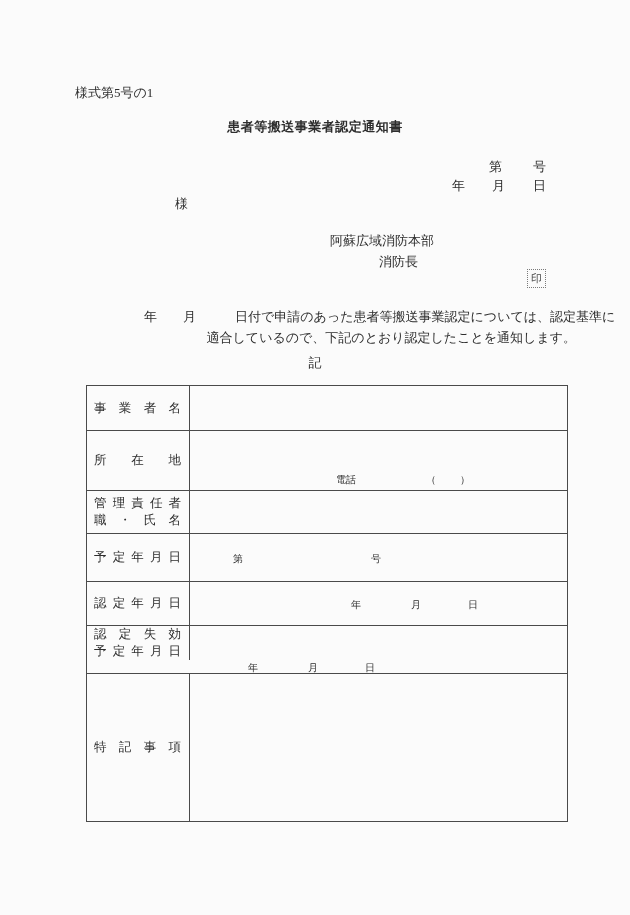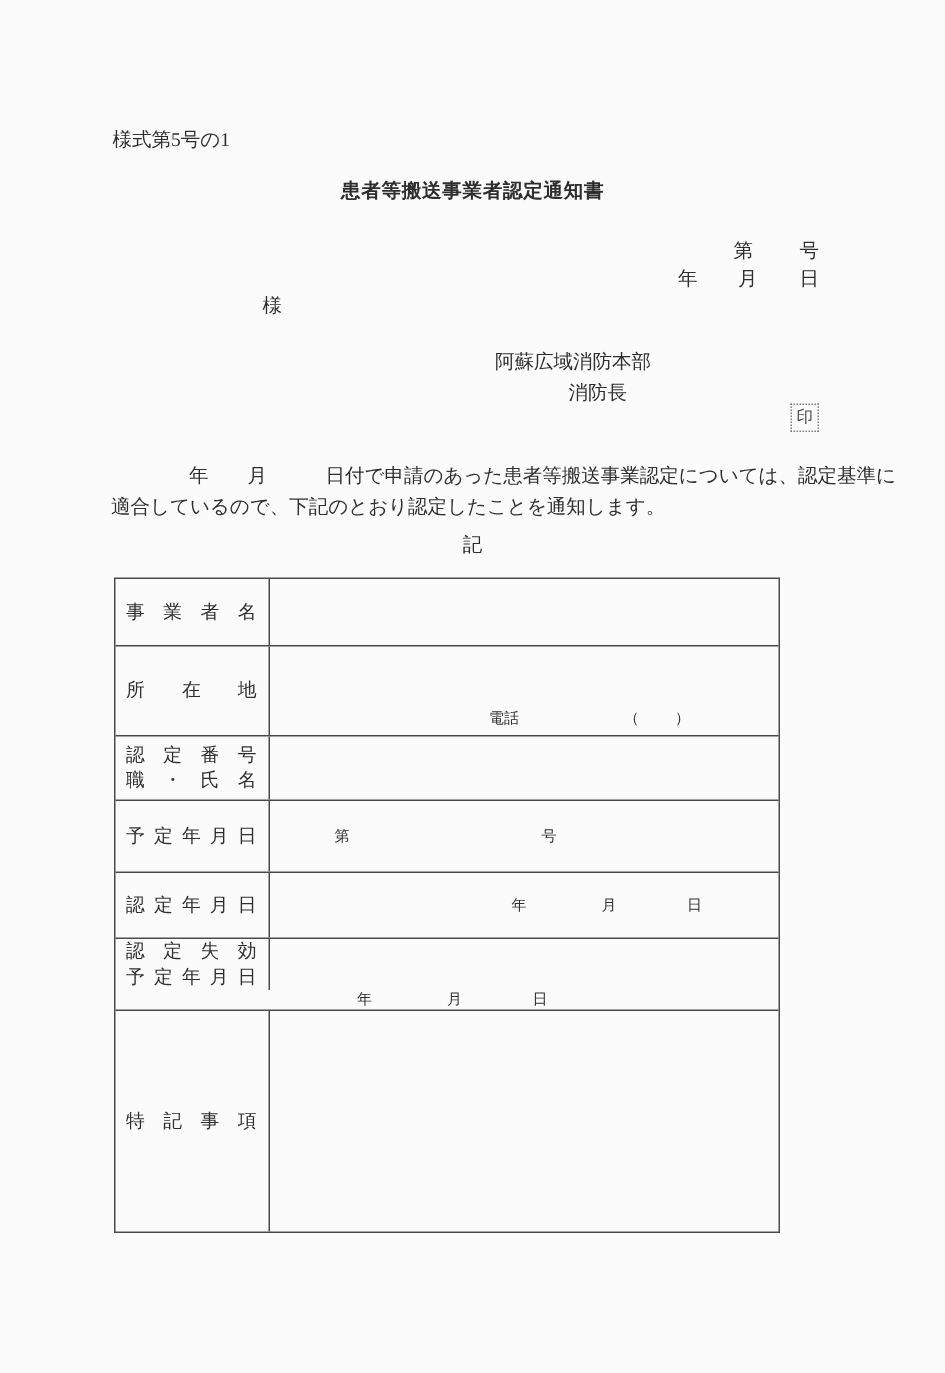--- a/index.html
+++ b/index.html
@@ -19,27 +19,27 @@
   .date-line .g1{margin-left:27px;}
   .date-line .g2{margin-left:28px;}
   .addressee{left:175px;top:196px;}
   .issuer-org{left:318px;top:233px;margin-left:12px;}
   .issuer-chief{left:379px;top:254px;}
   .seal{
     left:527px;top:269px;width:19px;height:19px;
     border:1px dotted #7a7a7a;box-sizing:border-box;
     font-size:11px;line-height:17px;text-align:center;color:#4a4a4a;
   }
-  .body-text{left:74px;top:306px;width:484px;}
+  .body-text{left:92px;top:306px;width:484px;text-align:right;}
   .body-text div{font-size:13px;line-height:21px;white-space:nowrap;}
   .list-marker{left:0;top:355px;width:630px;text-align:center;}
 
   
   .tbl{
-    position:absolute;left:76px;top:385px;width:444px;
+    position:absolute;left:86px;top:385px;width:482px;
     border:1px solid #4a4a4a;box-sizing:border-box;
     background:transparent;
   }
   .trow{display:flex;box-sizing:border-box;border-bottom:1px solid #4a4a4a;}
   .trow:last-child{border-bottom:none;}
   .r1{height:45px;}
   .r2{height:60px;}
   .r3{height:43px;}
   .r4{height:48px;}
   .r5{height:44px;}
@@ -108,21 +108,21 @@
       </div>
       <div class="ccell">
         <span class="pos pbot" style="left:146px;">電話</span>
         <span class="pos pbot" style="left:236px;">（</span>
         <span class="pos pbot" style="left:270px;">）</span>
       </div>
     </div>
 
     <div class="trow r3">
       <div class="lcell">
-        <div class="lline">認定番号</div>
+        <div class="lline">管理責任者</div>
         <div class="lline">職・氏名</div>
       </div>
       <div class="ccell"></div>
     </div>
 
     <div class="trow r4">
       <div class="lcell">
         <div class="lline">予定年月日</div>
       </div>
       <div class="ccell">

